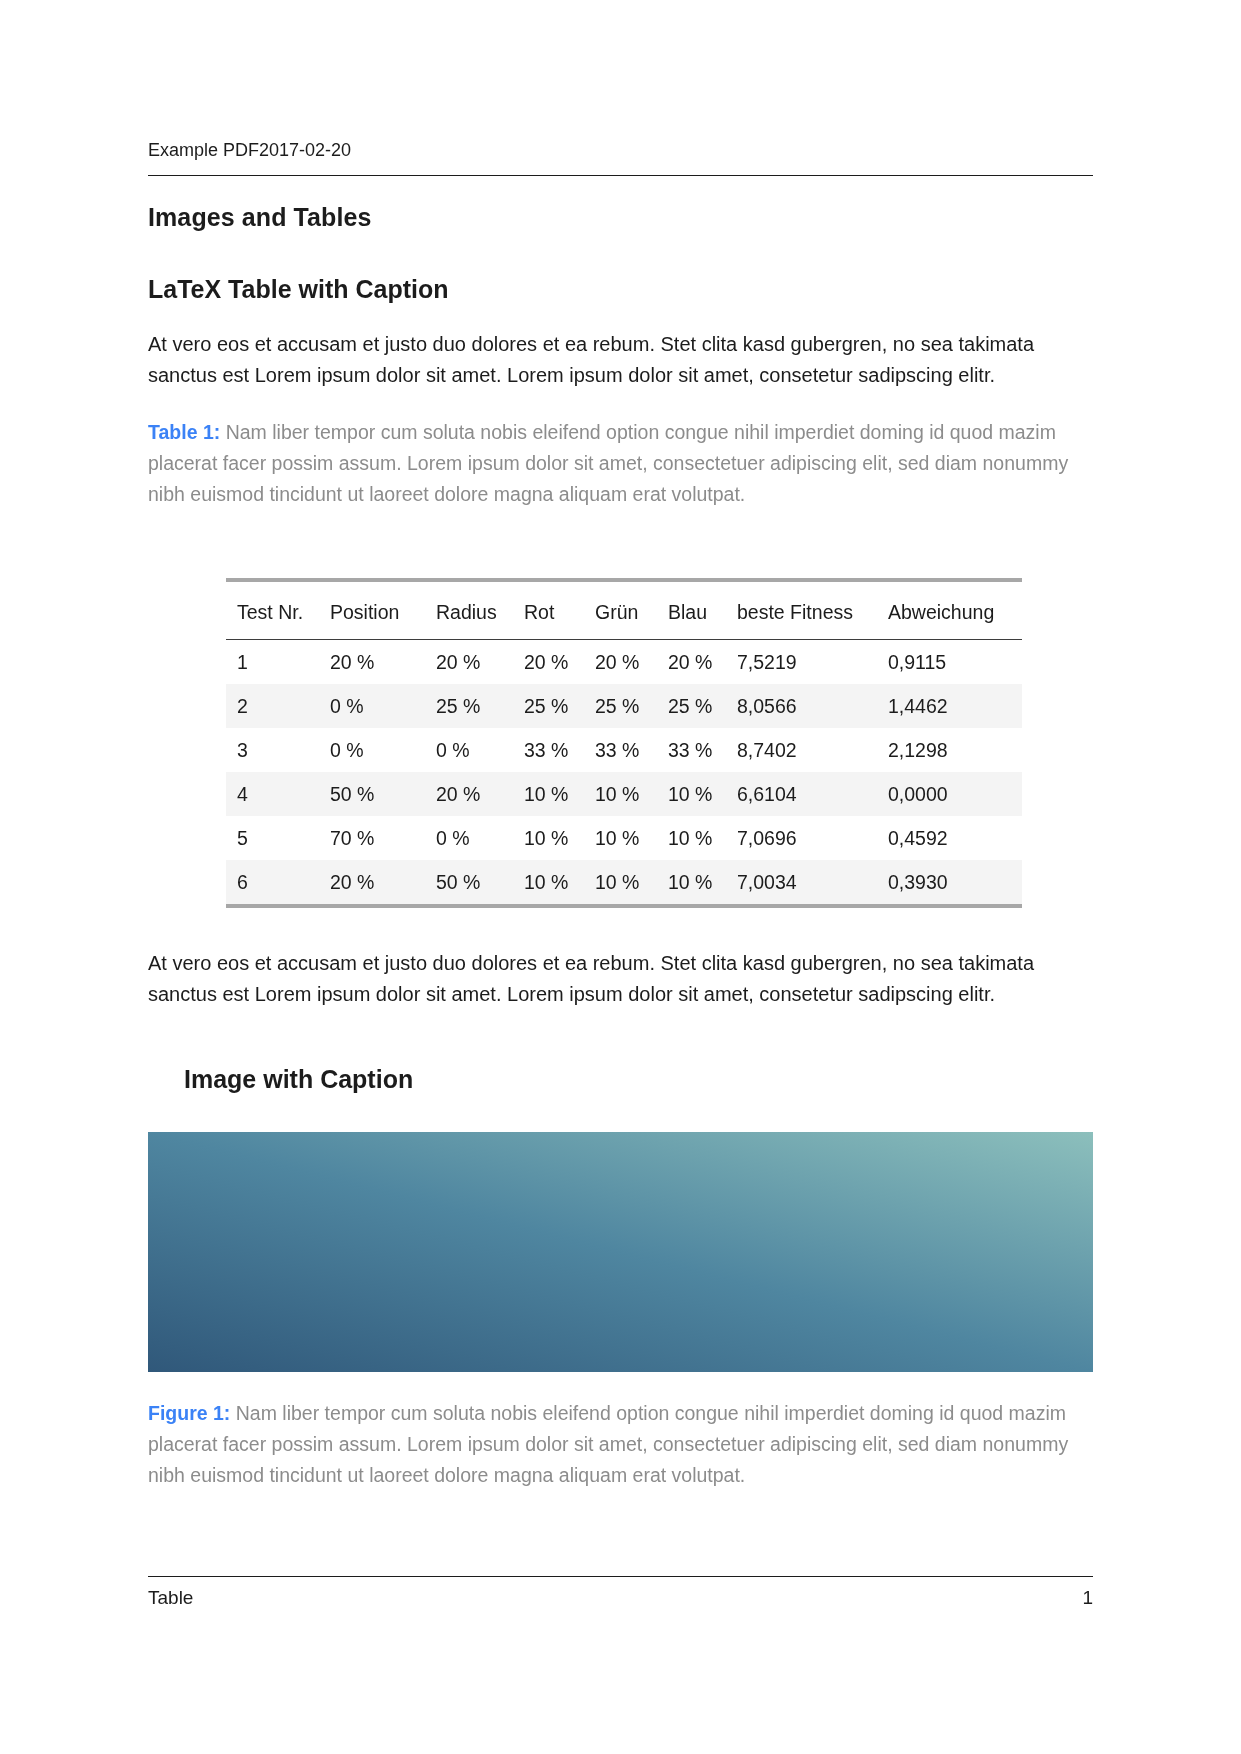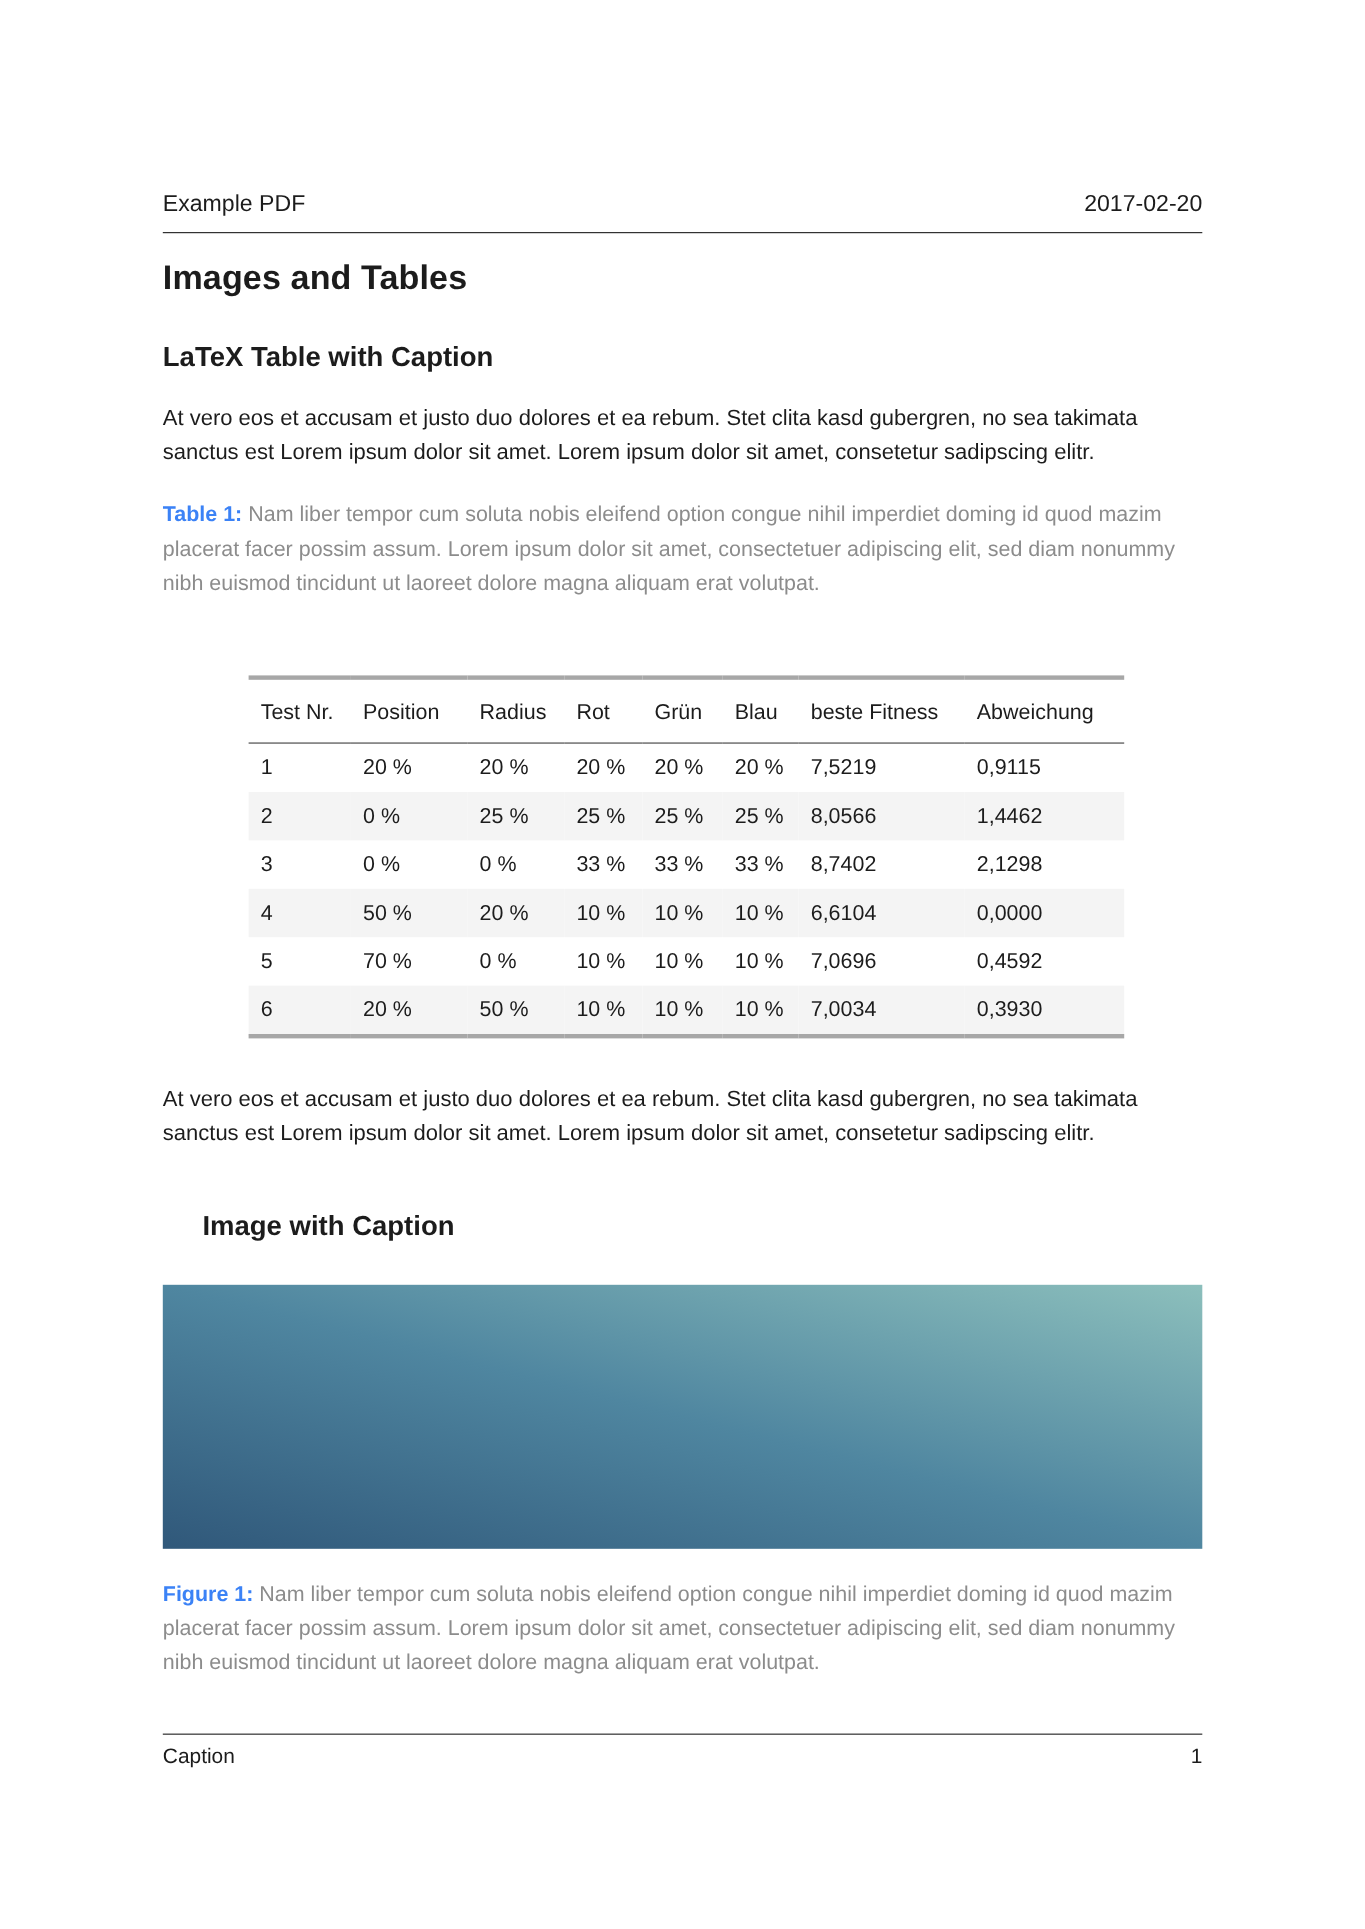--- a/index.html
+++ b/index.html
@@ -9,29 +9,29 @@
     color:var(--text,#1c1c1c);
     -webkit-font-smoothing:antialiased;
   }
   .page{
     position:absolute;inset:0;
     padding:138px 148px 0 148px;
     box-sizing:border-box;
   }
   
   .running-header{
-    display:flex;justify-content:space-between;align-items:baseline;
-    font-size:21px;line-height:24px;margin-top:36px;
+    display:flex;justify-content:flex-start;align-items:baseline;
+    font-size:18px;line-height:24px;
   }
   .header-rule{
     border:none;border-top:1.5px solid #1c1c1c;
     margin:13px 0 0 0;
   }
   h1{
-    font-size:31px;line-height:32px;font-weight:700;
+    font-size:25px;line-height:32px;font-weight:700;
     margin:25px 0 0 0;letter-spacing:.1px;
   }
   h2{
     font-size:25px;line-height:26px;font-weight:700;
     margin:43px 0 0 0;
   }
   h2.image-heading{margin-top:56px;margin-left:36px;}
   p.body-text{
     font-size:20px;line-height:31px;margin:27px 0 0 0;
   }
@@ -191,18 +191,18 @@
 
   <h2 class="image-heading">Image with Caption</h2>
 
   <div class="figure-image" style="background: linear-gradient(to right top, rgb(48, 88, 122), rgb(79, 134, 160) 50%, rgb(140, 191, 188));"></div>
 
   <p class="caption"><b>Figure 1:</b> <span>Nam liber tempor cum soluta nobis eleifend option congue nihil imperdiet doming id quod mazim placerat facer possim assum. Lorem ipsum dolor sit amet, consectetuer adipiscing elit, sed diam nonummy nibh euismod tincidunt ut laoreet dolore magna aliquam erat volutpat.</span></p>
 
   <div class="footer-wrap">
     <hr class="footer-rule">
     <div class="running-footer">
-      <span>Caption</span>
+      <span>Table</span>
       <span>1</span>
     </div>
   </div>
 
 </div>
 
 </body></html>

